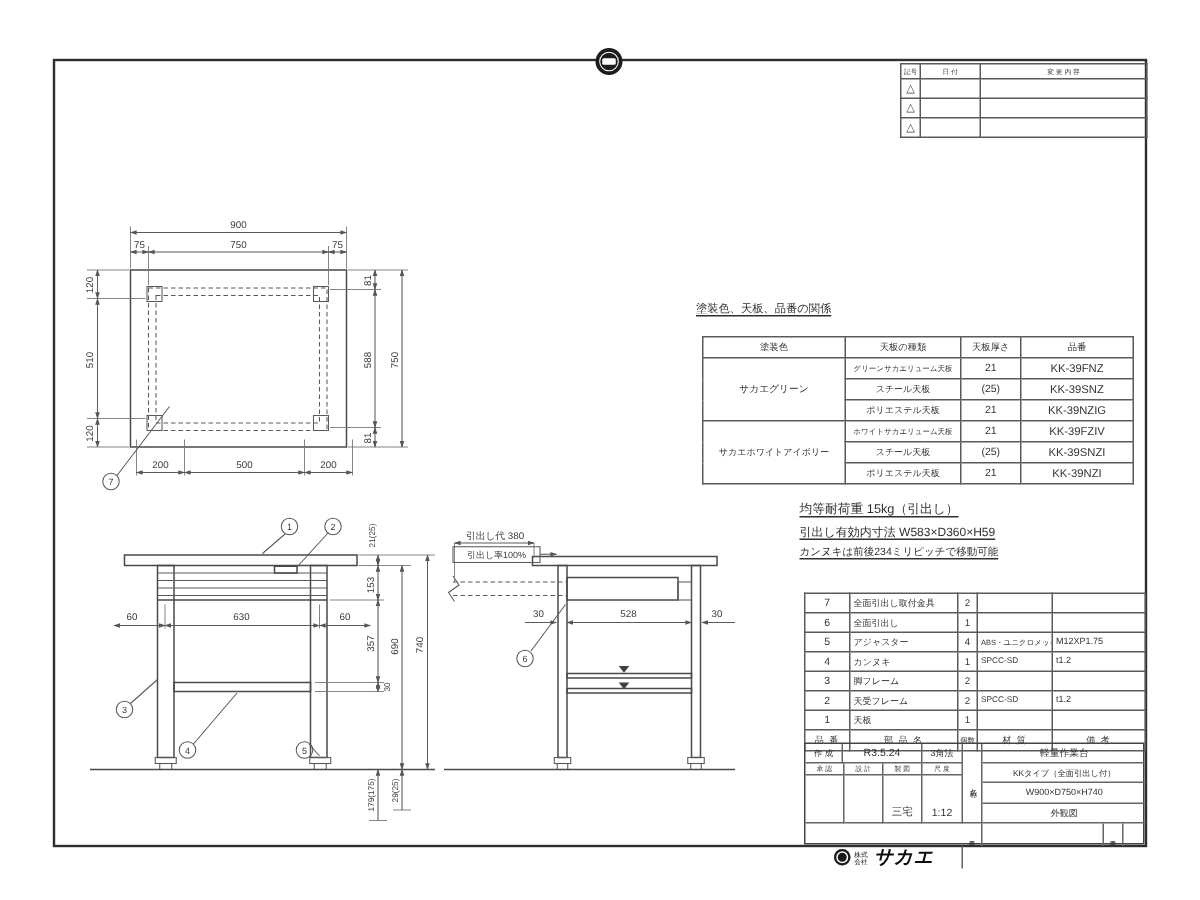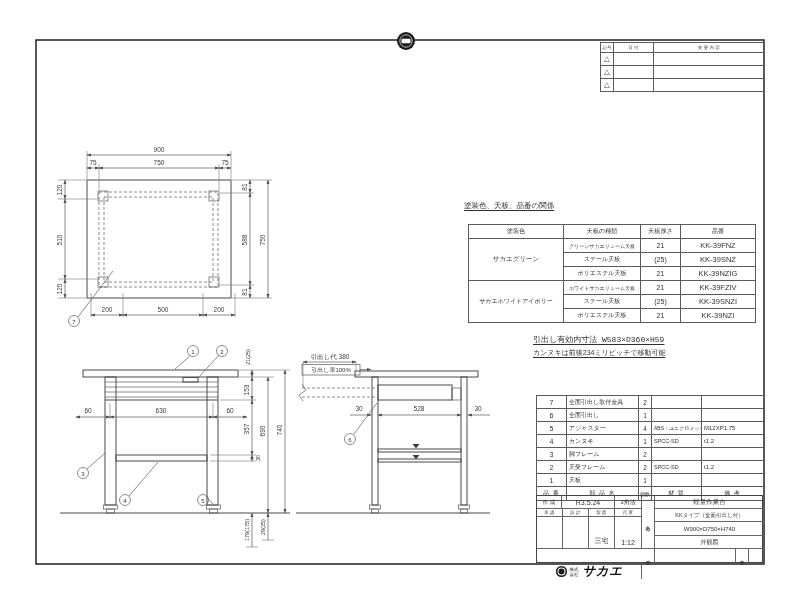--- a/index.html
+++ b/index.html
@@ -25,21 +25,21 @@
   .ftab .hrow td{height:13px;font-size:6.2px;}
   .s5{font-size:5px!important;} .s55{font-size:5.5px!important;} .s6{font-size:6px!important;}
   .s65{font-size:6.5px!important;} .s7{font-size:7px!important;} .s75{font-size:7.5px!important;}
   .ptab td{height:12px;font-size:6.5px;}
   .ptab td.lft{text-align:left;padding-left:2px;}
   .ptab tr.ph td{height:13px;font-size:6px;letter-spacing:1px;}
   .rtab td{font-size:4.5px;height:9px;color:#444;}
   .rtab td.sym{font-size:7.5px;height:12px;color:#444;}
   .utitle{font-size:7.5px;color:#2f2f2f;text-decoration:underline;text-underline-offset:2px;}
   .notes div{color:#2f2f2f;text-decoration:underline;text-underline-offset:2px;margin-bottom:3px;}
-  .n1{font-size:8.5px;} .n2{font-size:8.5px;} .n3{font-size:8px;font-family:Liberation Mono, monospace;} .n4{font-size:7px;}
+  .n1{font-size:8.5px;} .n2{font-size:8.5px;} .n3{font-size:8px;} .n4{font-size:7px;}
   .tb{position:absolute;left:536px;top:495px;width:227px;height:68px;border:1.2px solid #444;box-sizing:border-box;}
   .cell{position:absolute;box-sizing:border-box;font-size:6px;display:flex;align-items:center;justify-content:center;color:#333;}
   .br{border-right:.8px solid #666;} .bb{border-bottom:.8px solid #666;}
   .vtext{writing-mode:vertical-rl;text-orientation:upright;letter-spacing:1px;}
   .logo{display:flex;align-items:center;justify-content:center;gap:3px;}
   .seal{width:11px;height:11px;border-radius:50%;background:#1a1a1a;box-shadow:inset 0 0 0 1.5px #1a1a1a, inset 0 0 0 2.5px #fff;}
   .cprefix{width:10px;font-size:4.5px;line-height:5px;white-space:normal;color:#111;}
   .cname{font-size:12.5px;font-weight:bold;font-style:italic;color:#0d0d0d;letter-spacing:.5px;}
 </style>
 </head>
@@ -306,20 +306,21 @@
   </tr>
   <tr>
     <td class="s6">ポリエステル天板</td>
     <td class="s7">21</td>
     <td class="s75">KK-39NZI</td>
   </tr>
 </tbody>
     </table>
 
 <div class="abs notes" style="left:533px;top:334px;width:232px">
+  <div class="n2">均等耐荷重 15kg（引出し）</div>
   <div class="n3">引出し有効内寸法 W583×D360×H59</div>
   <div class="n4">カンヌキは前後234ミリピッチで移動可能</div>
 </div>
 
 <table class="ptab" style="left:536px;top:395px;width:227px">
   <colgroup>
         <col style="width:30px">
         <col style="width:72px">
         <col style="width:13px">
         <col style="width:50px">

